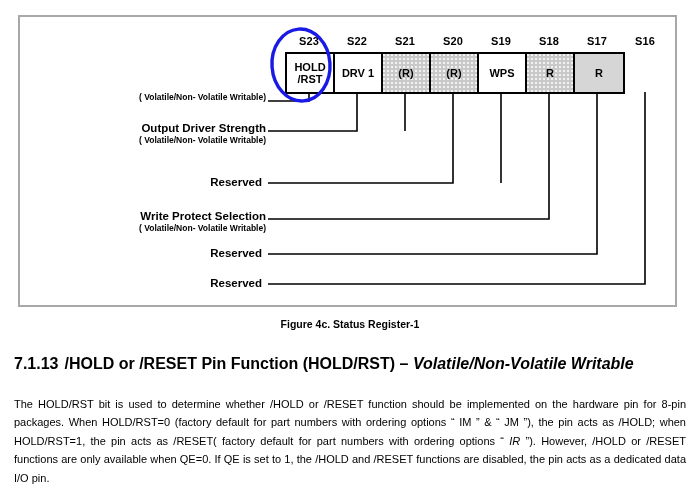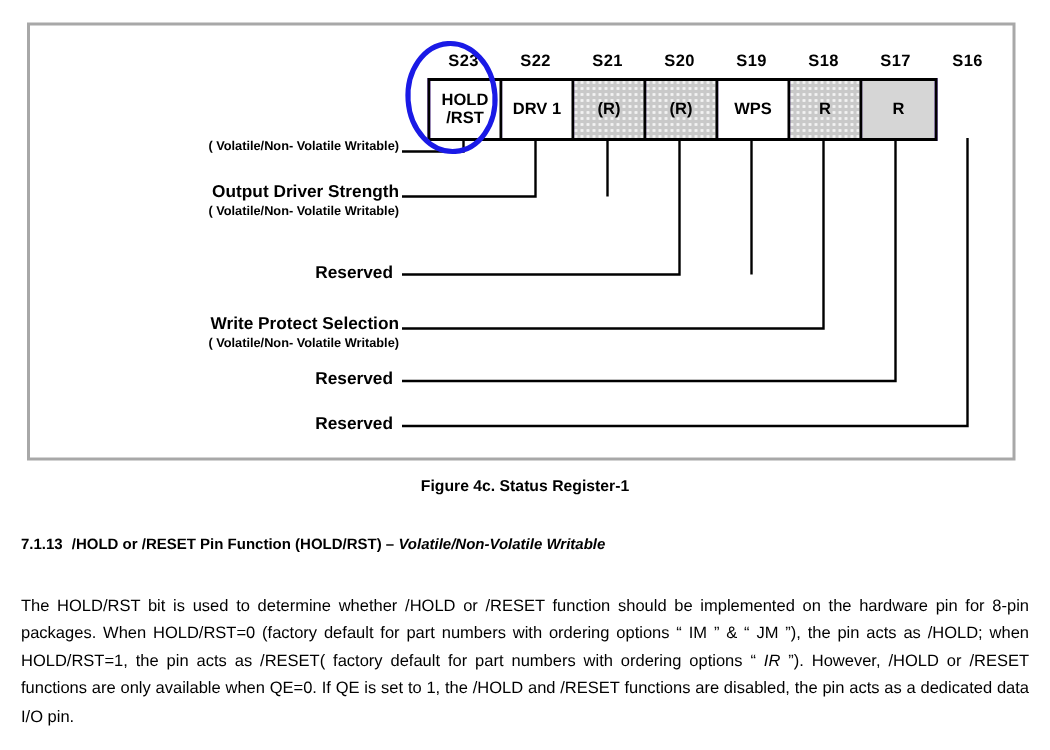--- a/index.html
+++ b/index.html
@@ -133,21 +133,21 @@
     font-size: 10.5px;
     font-weight: bold;
   }
 
   
   #section-heading {
     position: absolute;
     left: 14px;
     top: 355px;
     width: 676px;
-    font-size: 10px;
+    font-size: 16px;
     font-weight: bold;
     line-height: 17px;
   }
   #section-heading .num { margin-right: 6px; }
   #section-heading .ital { font-style: italic; }
 
   
   #body-paragraph {
     position: absolute;
     left: 14px;

